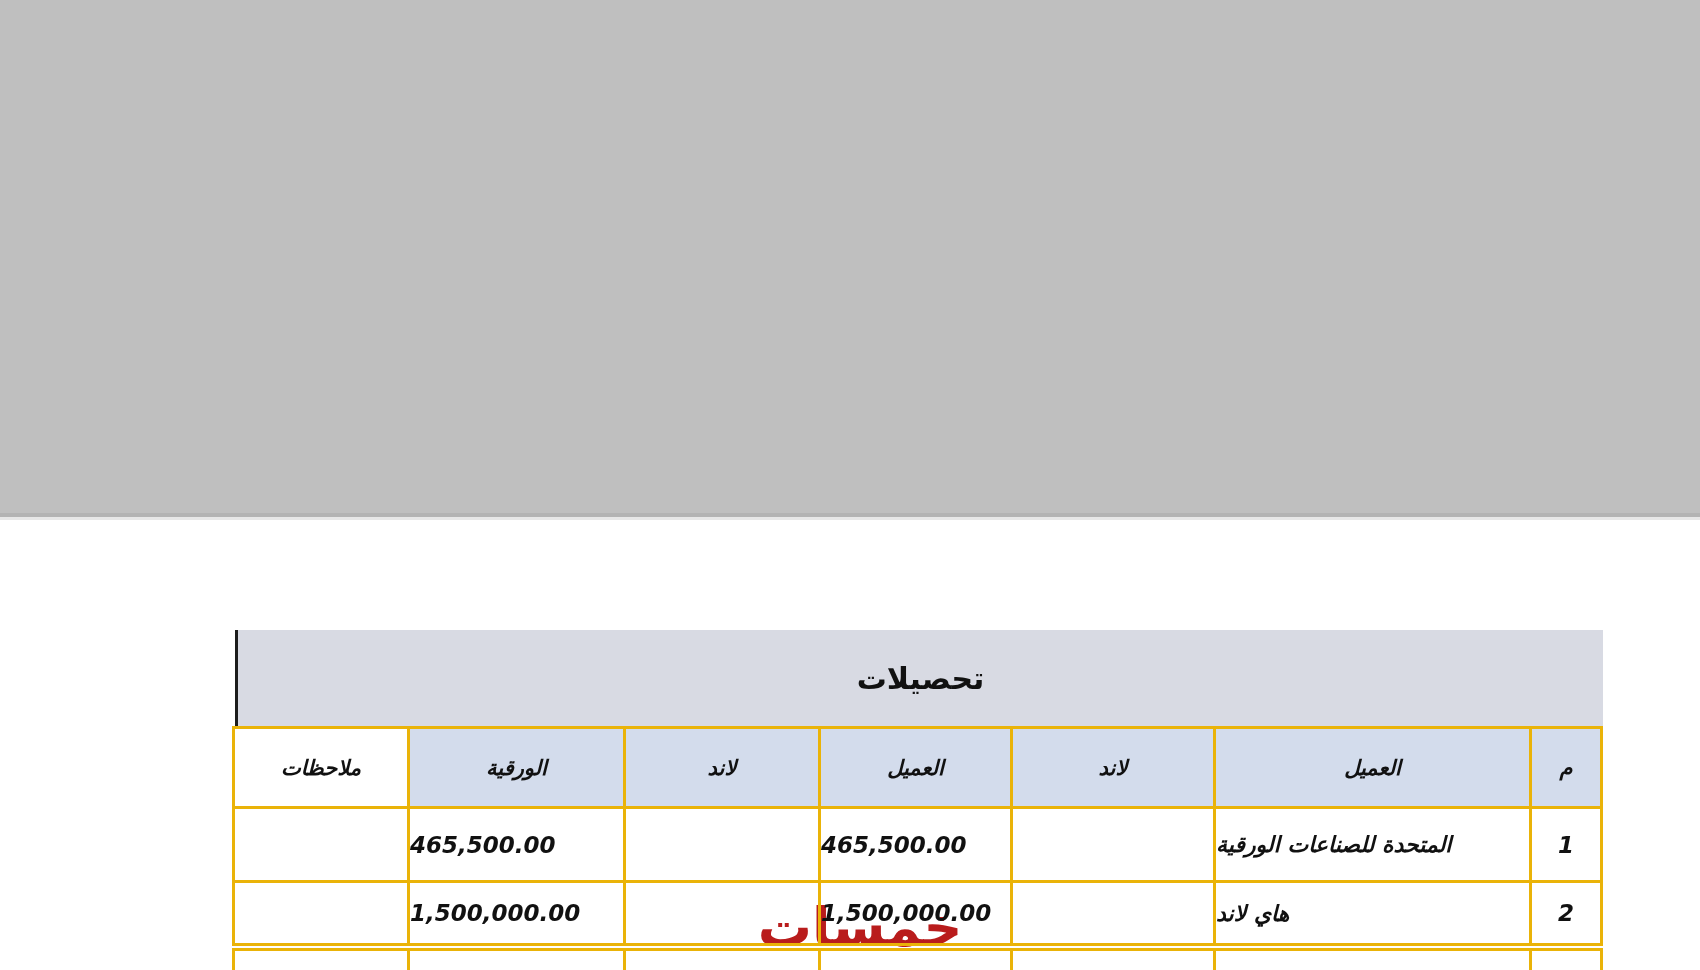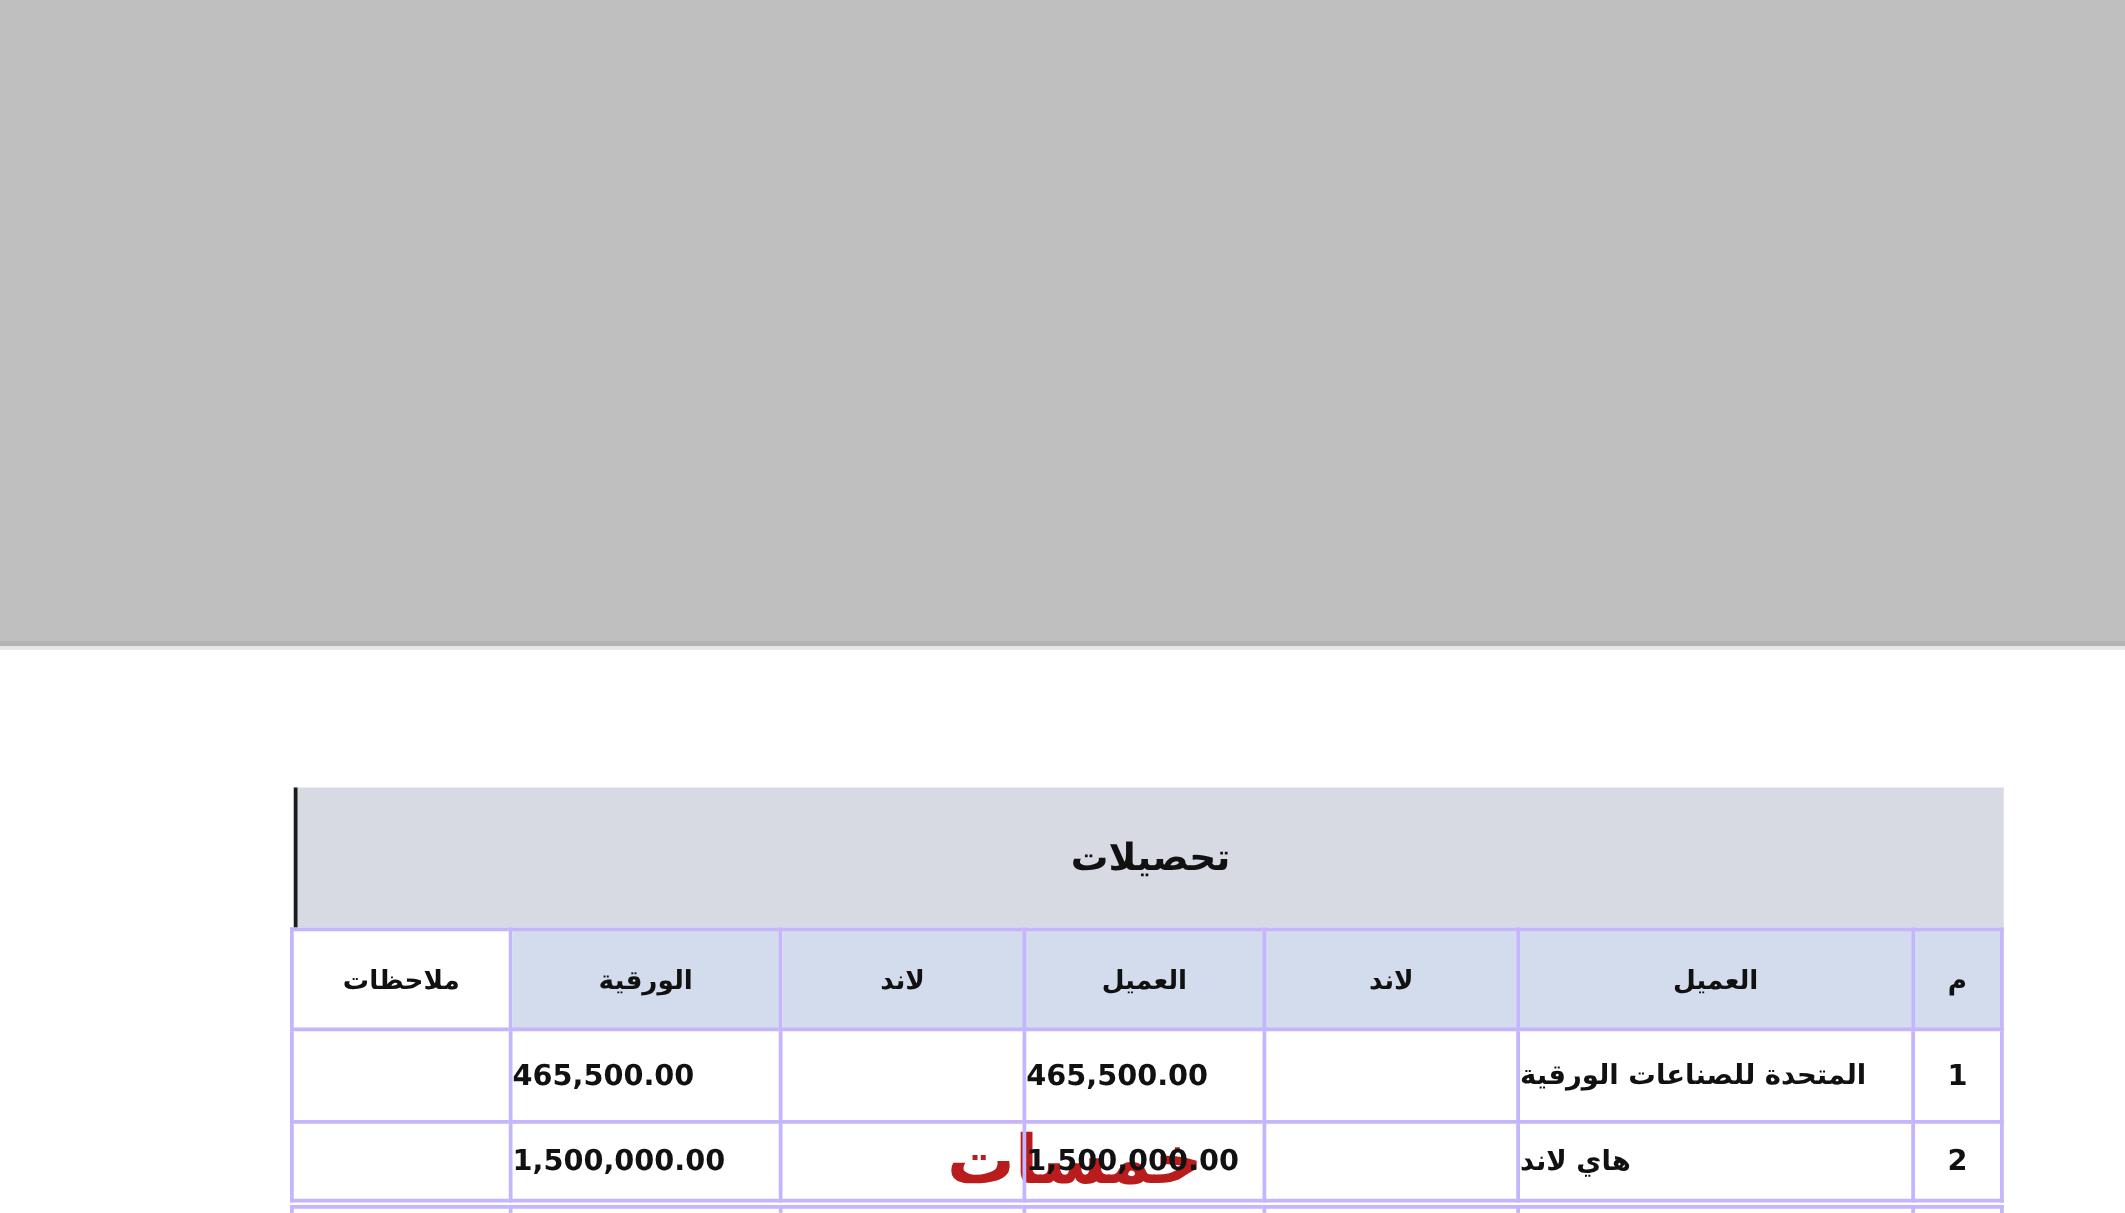--- a/index.html
+++ b/index.html
@@ -52,42 +52,43 @@
     direction: rtl;
     text-align: center;
     line-height: 72px;
     pointer-events: none;
   }
   .title-row {
     position: relative;
     z-index: 1;
     box-sizing: border-box;
     width: 1368px;
-    height: 112px;
+    height: 96px;
     background: #d8dae3;
     border-left: 3px solid #1c1c1c; 
     display: flex;
     align-items: center;
     justify-content: center;
     font-size: 30px;
     font-weight: bold;
   }
   table.grid {
     position: relative;
     z-index: 1;
     border-collapse: collapse;
     table-layout: fixed;
     width: 1368px;
     background: transparent;
   }
   table.grid th, table.grid td {
-    border: 3px solid #c4b5fd;
+    border: 3px solid #eab308;
     padding: 0;
     overflow: hidden;
     white-space: nowrap;
+    font-style: italic;
   }
   tr.r-header { height: 80px; }
   tr.r-1 { height: 74px; }
   tr.r-2 { height: 63px; }
   tr.r-partial { height: 40px; }
   th.hdr-cell {
     background: #d3dcec;
     font-size: 21px;
     font-weight: bold;
     text-align: center;

